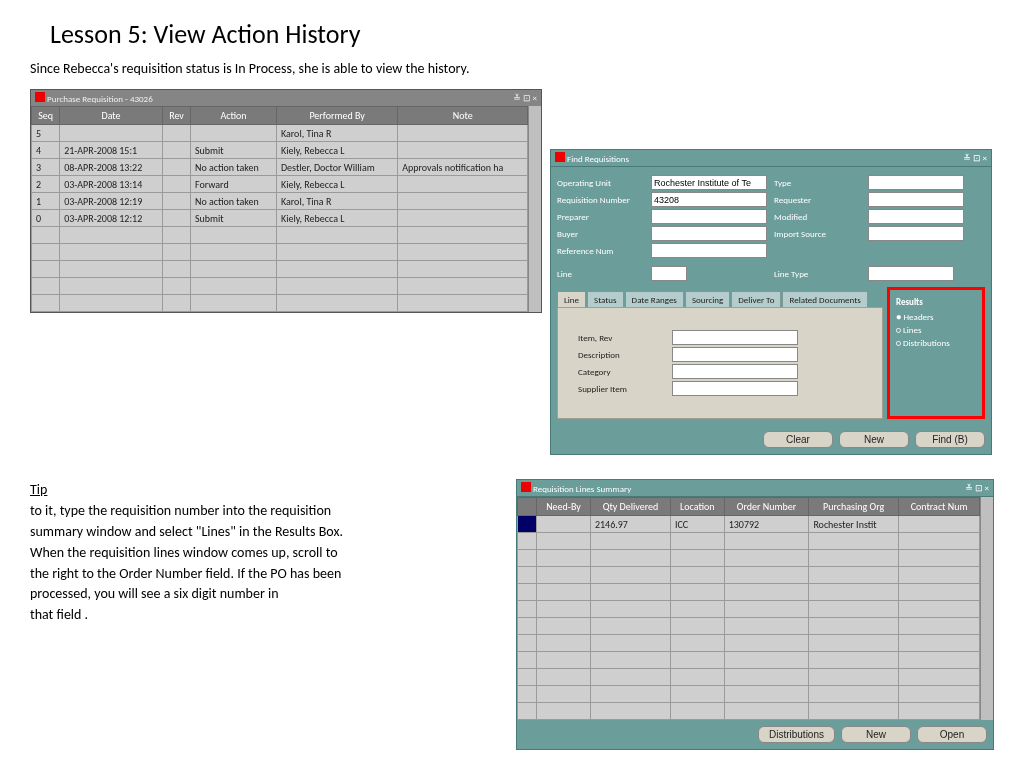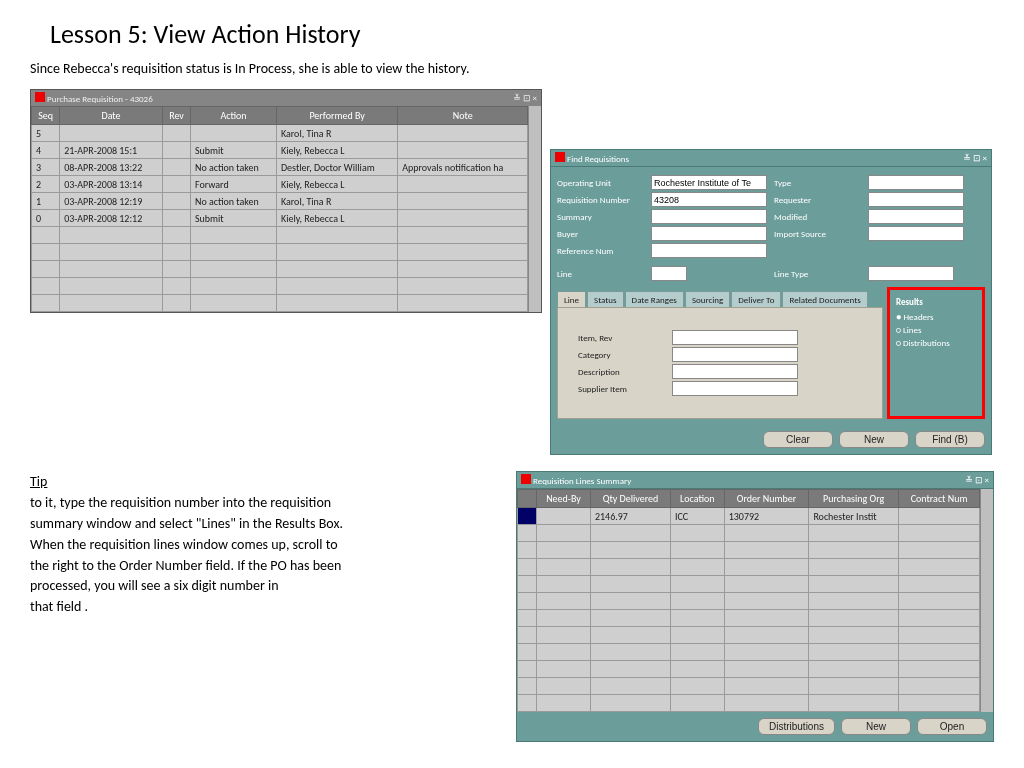--- a/index.html
+++ b/index.html
@@ -26,21 +26,21 @@
 .tab-panel{background:#d8d4c8;padding:20px;border:1px solid #a0a090}
 .btn{background:#d8d4c8;color:#222;border:1px solid #888;padding:2px 10px;font-size:10px;border-radius:6px}
 .btn-row{text-align:right;padding:6px;background:#6b9d9b}
 .btn-row .btn{margin-left:6px;min-width:70px}
 .results{background:#6b9d9b;border:3px solid #f00;padding:6px;color:#fff;font-size:9px}
 .results .opt{margin:2px 0}
 .results .opt::before{content:"○ ";}
 .results .opt.sel::before{content:"● ";}
 .redbox{border:3px solid #f00}
 .row1{display:flex;gap:8px;align-items:flex-start}
-.row2{display:flex;gap:0;align-items:flex-start;margin-top:16px}
+.row2{display:flex;gap:0;align-items:flex-start;margin-top:24px}
 </style>
 </head>
 <body>
 
 <h1>Lesson 5:  View Action History</h1>
 <p class="intro">Since Rebecca's requisition status is In Process, she is able to view the history.</p>
 
 <div class="row1">
 
   <div class="win" style="width:510px">
@@ -165,21 +165,21 @@
         <div id="find-left" style="flex:1">
             <div class="form-row">
               <label>Operating Unit</label>
               <input style="width: 110px;" value="Rochester Institute of Te">
             </div>
             <div class="form-row">
               <label>Requisition Number</label>
               <input style="width: 110px;" value="43208">
             </div>
             <div class="form-row">
-              <label>Summary</label>
+              <label>Preparer</label>
               <input style="width: 110px;" value="">
             </div>
             <div class="form-row">
               <label>Buyer</label>
               <input style="width: 110px;" value="">
             </div>
             <div class="form-row">
               <label>Reference Num</label>
               <input style="width: 110px;" value="">
             </div>
@@ -222,25 +222,25 @@
               <div class="tab">Sourcing</div>
               <div class="tab">Deliver To</div>
               <div class="tab">Related Documents</div>
             </div>
           <div class="tab-panel" id="find-tabpanel">
               <div class="form-row">
                 <label style="color:#222">Item, Rev</label>
                 <input style="width: 120px;">
               </div>
               <div class="form-row">
-                <label style="color:#222">Category</label>
+                <label style="color:#222">Description</label>
                 <input style="width: 120px;">
               </div>
               <div class="form-row">
-                <label style="color:#222">Description</label>
+                <label style="color:#222">Category</label>
                 <input style="width: 120px;">
               </div>
               <div class="form-row">
                 <label style="color:#222">Supplier Item</label>
                 <input style="width: 120px;">
               </div>
             </div>
         </div>
         <div class="results" style="width:80px">
           <div style="font-weight:bold;margin-bottom:4px">Results</div>

